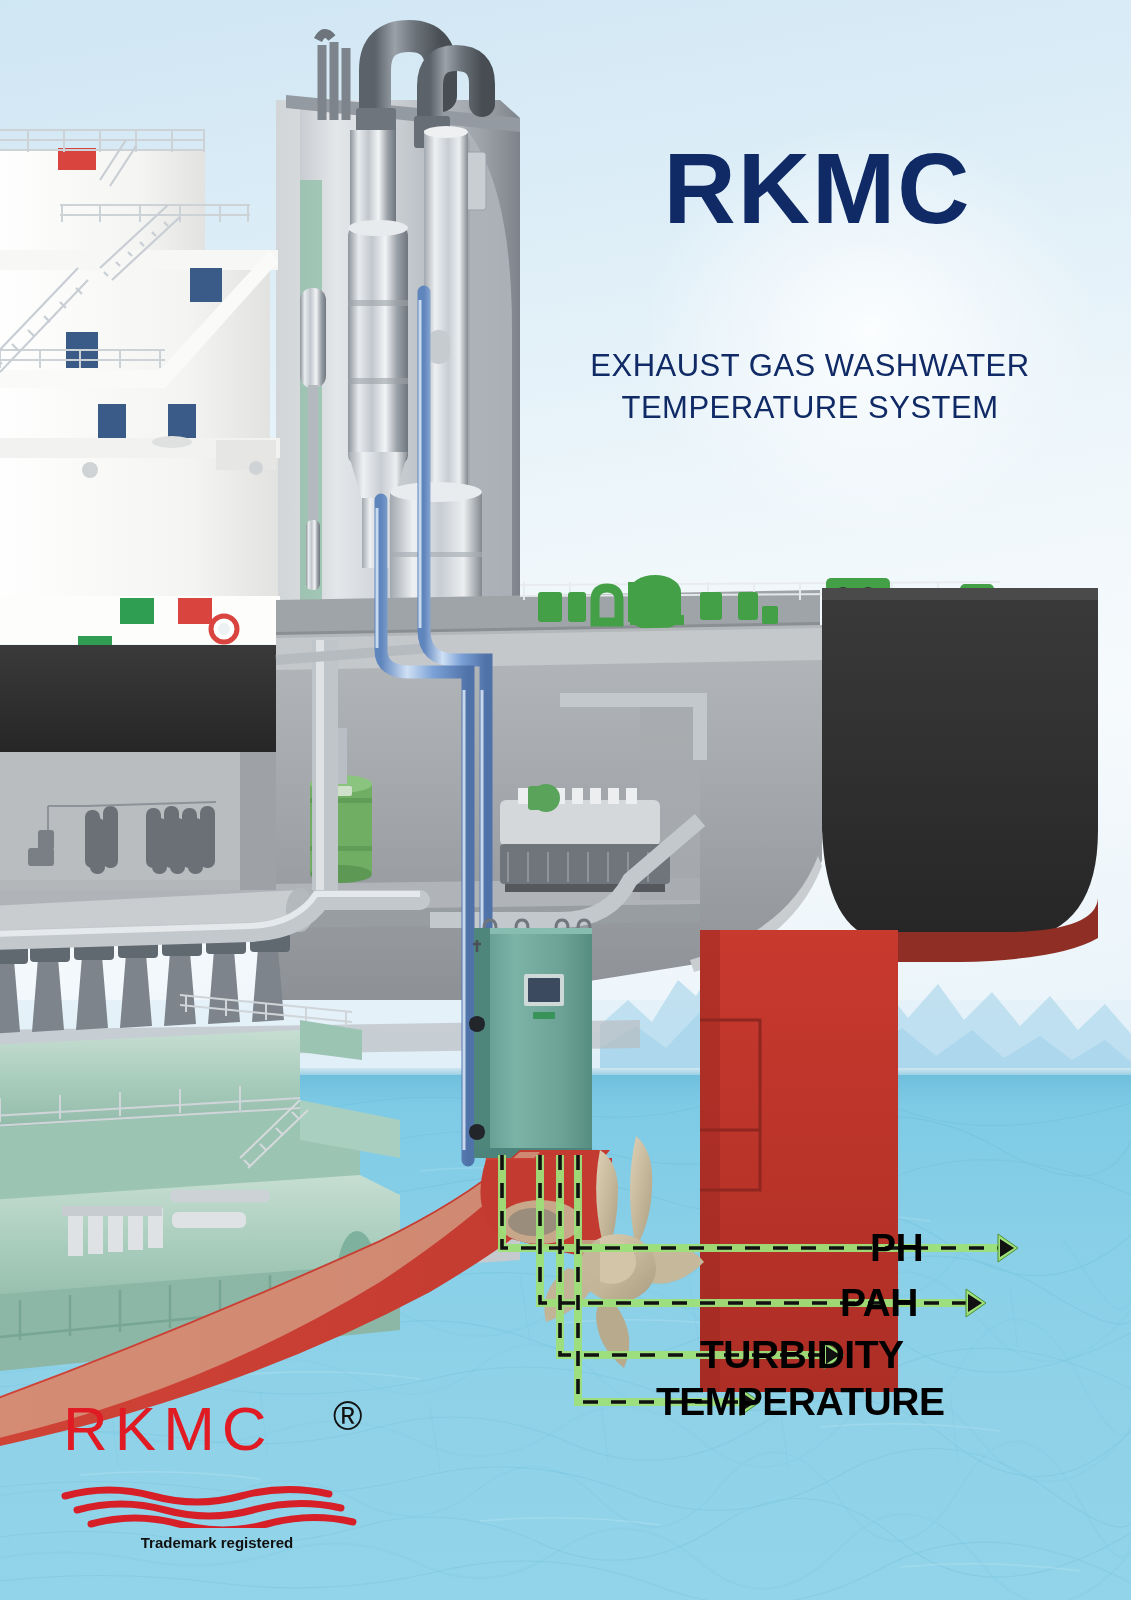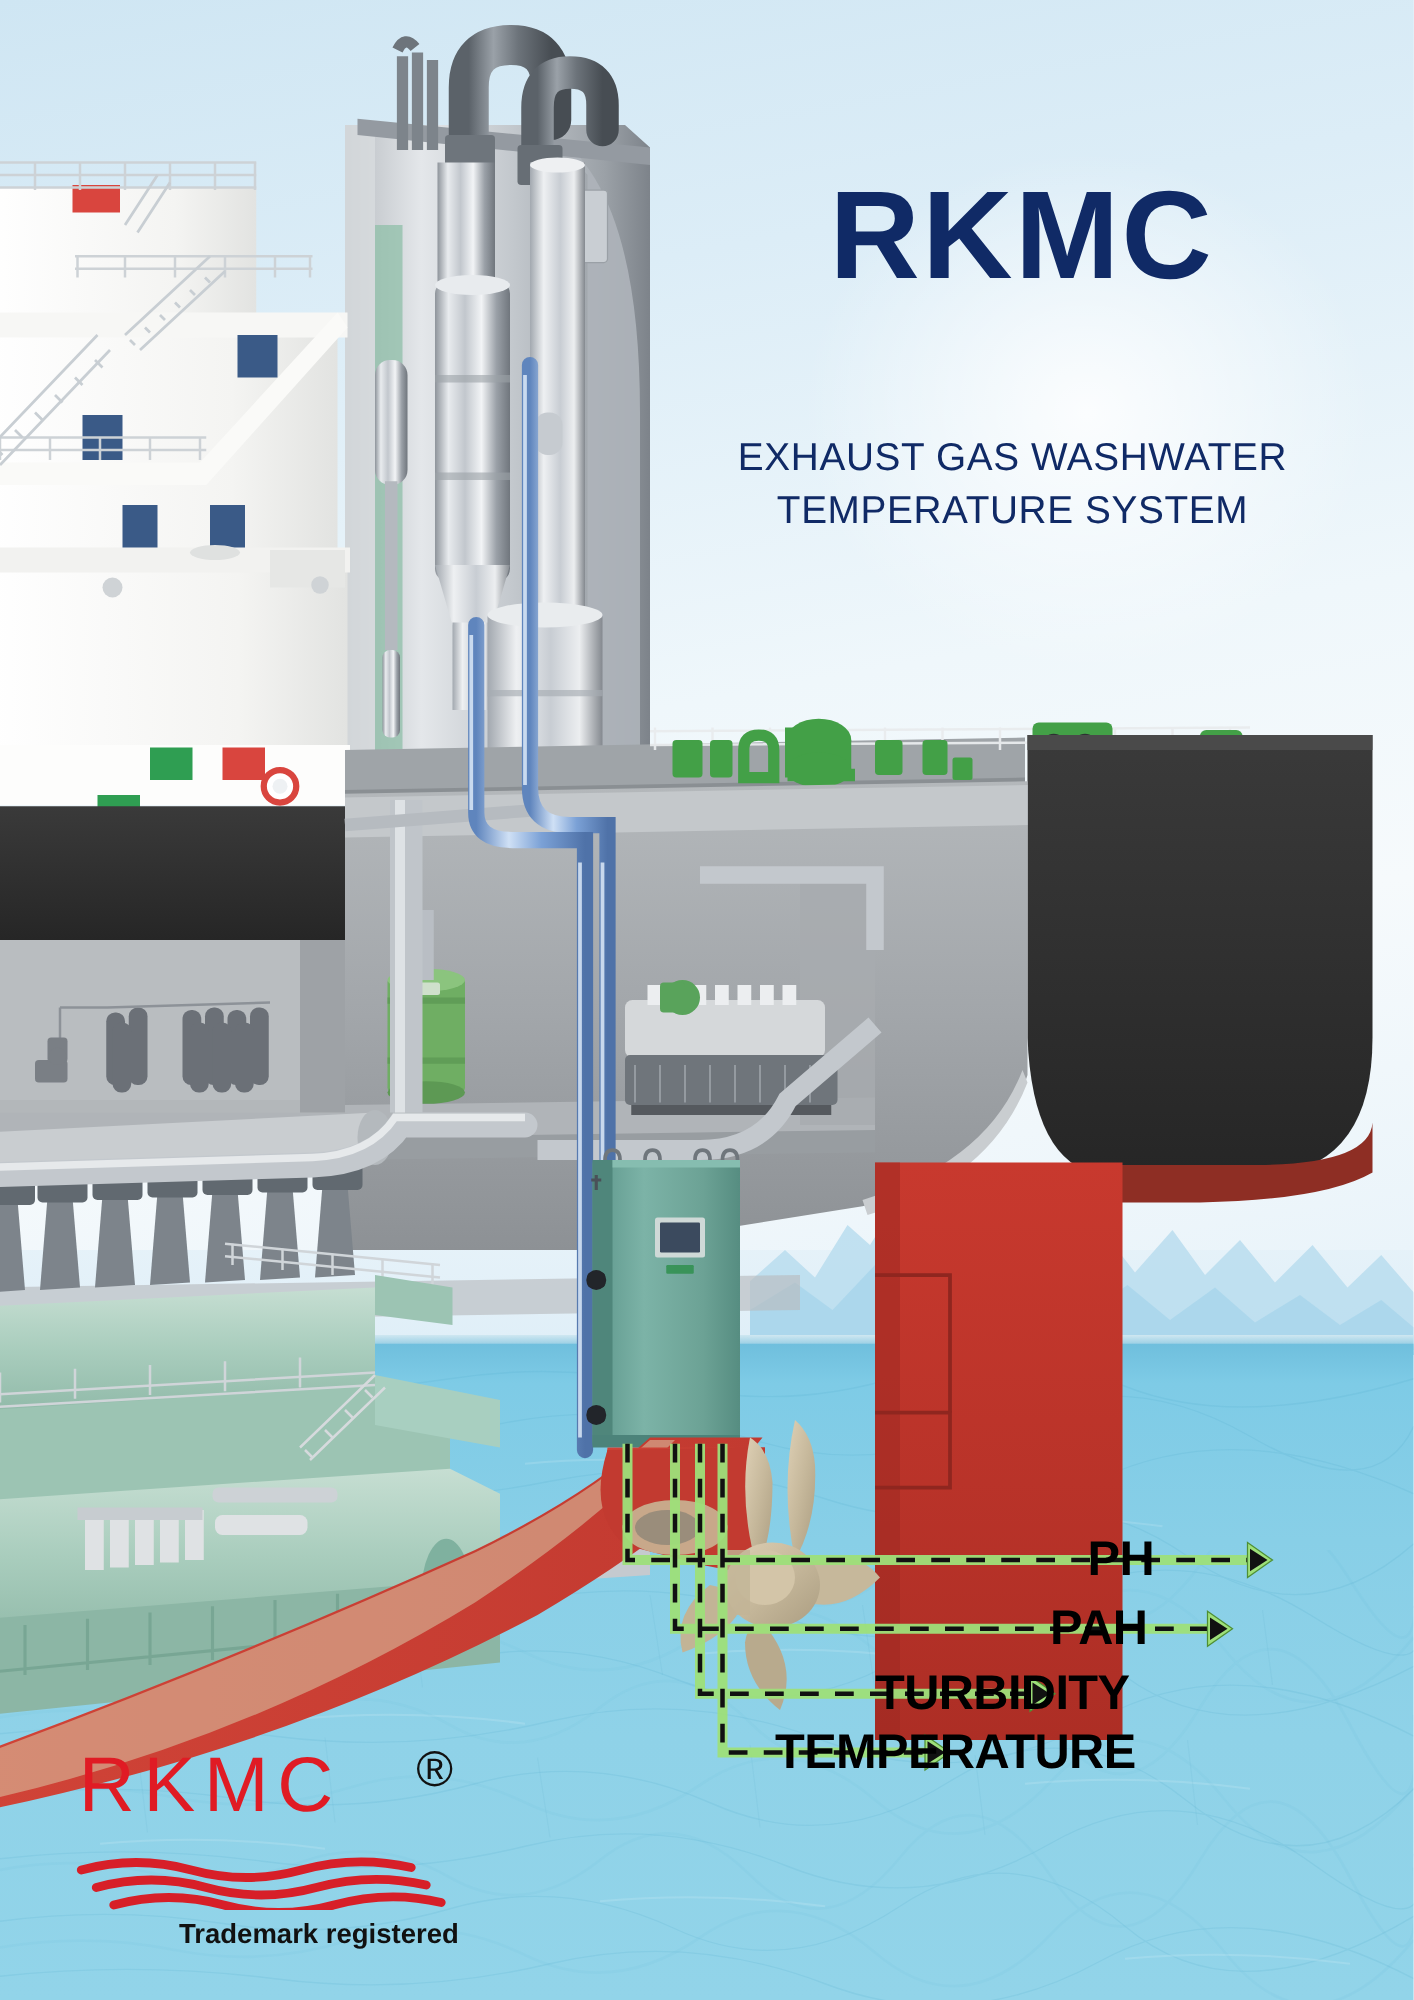--- a/index.html
+++ b/index.html
@@ -37,21 +37,21 @@
   
   .sensor-label{color:#000;font-weight:bold;font-size:39px;letter-spacing:-.5px;
         white-space:nowrap;line-height:1;}
 
   
   .logo{left:55px;top:1398px;width:360px;}
   .logo-row{position:relative;height:86px;}
   .logo-text{position:absolute;left:8px;top:0;font-size:62px;font-weight:normal;color:#e01b24;
         letter-spacing:7px;line-height:1;font-family:"Liberation Sans",sans-serif;}
   .logo-r{position:absolute;left:278px;top:-4px;font-size:40px;color:#111;}
-  .logo-sub{font-size:22px;font-weight:bold;color:#111;text-align:right;line-height:1.15;
+  .logo-sub{font-size:15px;font-weight:bold;color:#111;text-align:center;line-height:1.15;
         width:300px;margin-left:12px;margin-top:6px;}
 </style>
 </head>
 <body>
 
 <div id="poster">
 
   <div class="abs sky"></div>
   <div class="abs sunglow"></div>
 
@@ -584,21 +584,21 @@
 
   <div class="abs title">RKMC</div>
   <div class="abs subtitle">
     <div>EXHAUST GAS WASHWATER</div>
     <div>TEMPERATURE SYSTEM</div>
   </div>
 
   <div class="abs sensor-label" style="left:870px;top:1228px;width:205px;">PH</div>
   <div class="abs sensor-label" style="left:840px;top:1283px;width:235px;">PAH</div>
   <div class="abs sensor-label" style="left:700px;top:1335px;width:375px;">TURBIDITY</div>
-  <div class="abs sensor-label" style="left:620px;top:1382px;width:455px;">TEMPERATURE</div>
+  <div class="abs sensor-label" style="left:656px;top:1382px;width:455px;">TEMPERATURE</div>
 
   <div class="abs logo">
     <div class="logo-row">
       <span class="logo-text">RKMC</span>
       <span class="logo-r">®</span>
     </div>
     <svg width="300" height="44" viewBox="0 0 300 44" style="display:block;margin-left:6px;">
       <g stroke="#d71f28" stroke-width="7" fill="none" stroke-linecap="round">
         <path d="M4,12 Q48,0 92,12 T180,12 T268,10"></path>
         <path d="M16,26 Q60,14 104,26 T192,26 T280,24"></path>

